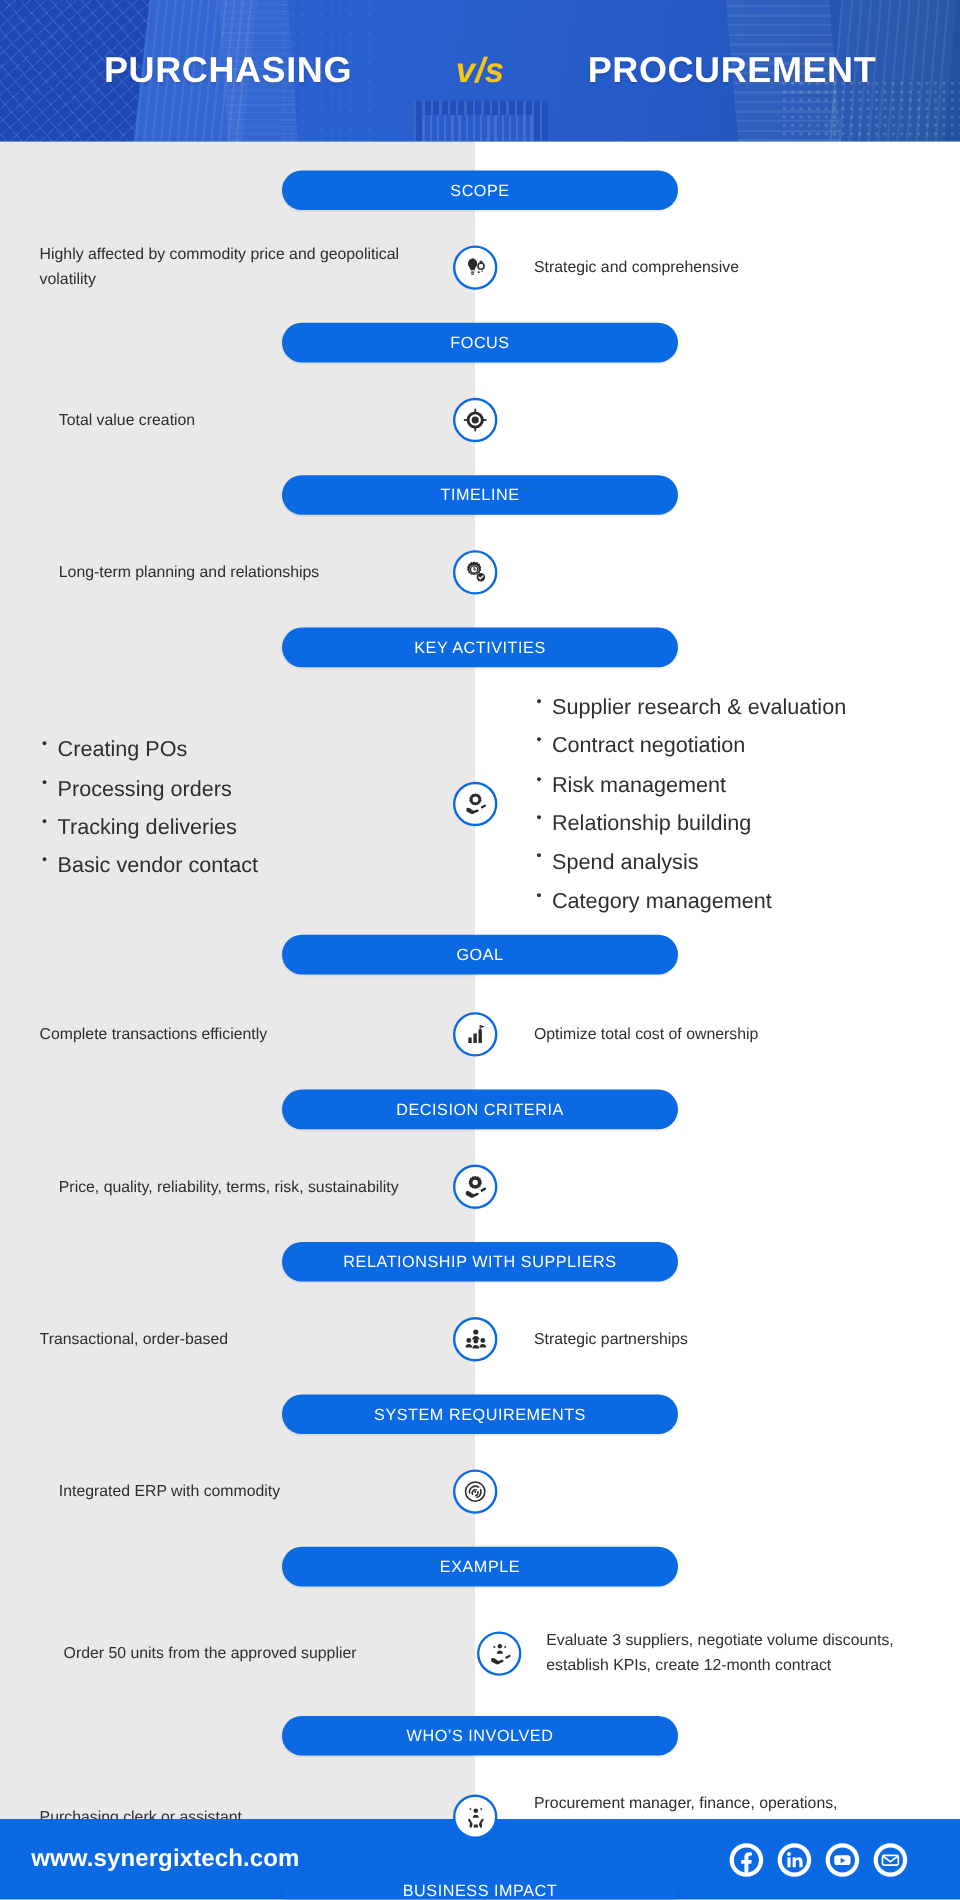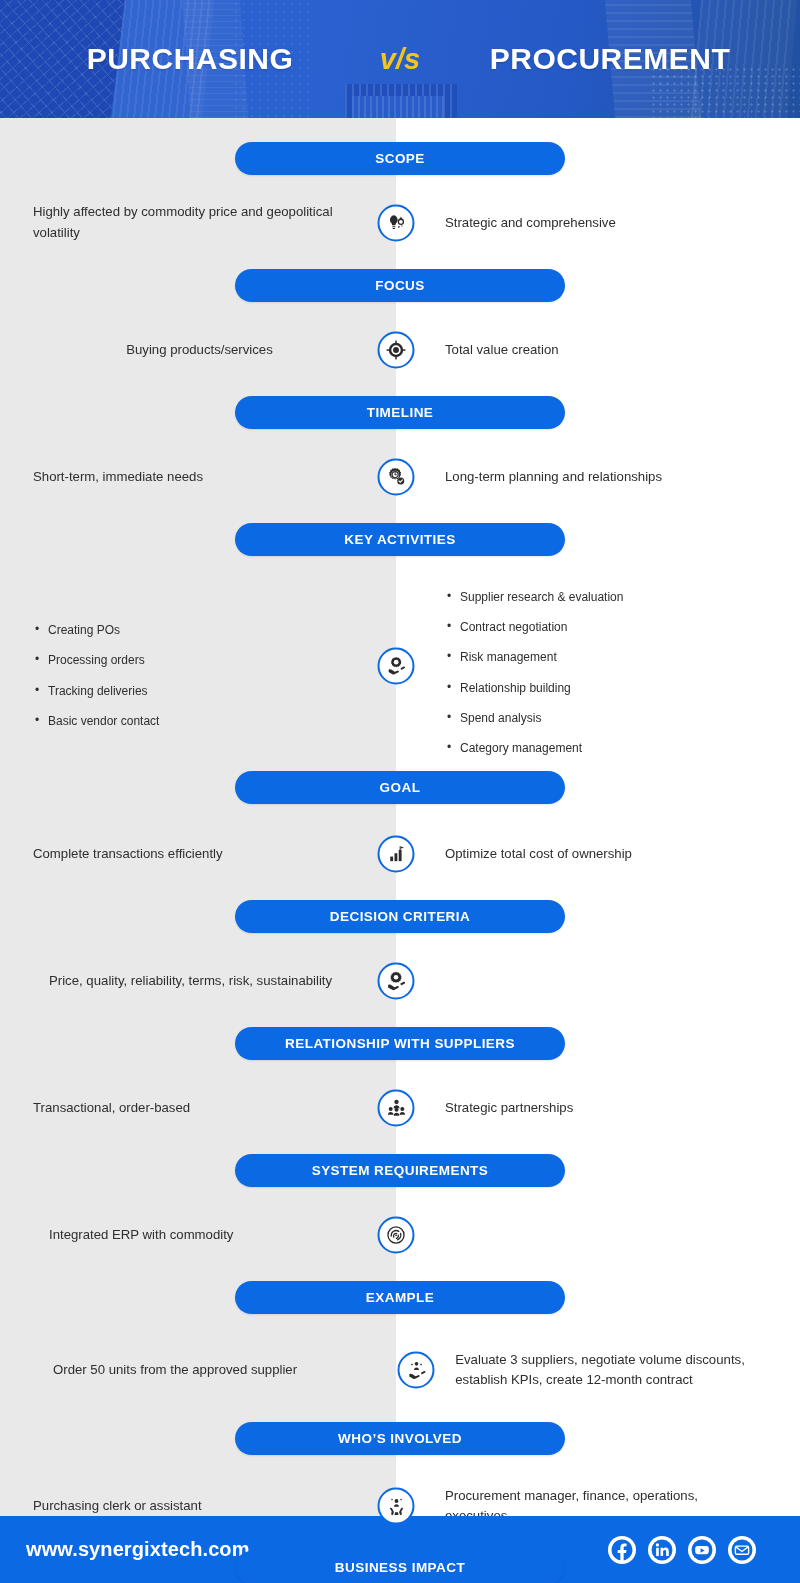--- a/index.html
+++ b/index.html
@@ -120,21 +120,21 @@
     display: flex; justify-content: center;
     position: relative; z-index: 2;
   }
   .pill {
     width: 330px;
     height: 33px;
     background: #0b69e3;
     border-radius: 18px;
     color: #ffffff;
     font-size: 13.5px;
-    font-weight: 700;
+    font-weight: 400;
     letter-spacing: .45px;
     display: flex; align-items: center; justify-content: center;
     box-shadow: 0 1px 2px rgba(0,0,0,.10);
     text-align: left;
   }
 
   .content-row {
     position: relative;
     display: flex;
     align-items: center;
@@ -154,27 +154,26 @@
   }
   .cell-text {
     font-size: 13.2px;
     line-height: 1.58;
     color: #2e2e2e;
   }
   .cell-text.center { text-align: center; }
 
   ul.bullets { list-style: none; }
   ul.bullets li {
-    font-size: 12px;
+    font-size: 18px;
     line-height: 1.52;
     color: #2e2e2e;
     position: relative;
     padding-left: 15px;
     margin-bottom: 5px;
-    margin-top: 12px;
   }
   ul.bullets li:last-child { margin-bottom: 0; }
   ul.bullets li::before {
     content: "•";
     position: absolute; left: 2px; top: -1px;
     font-size: 12px;
     color: #2e2e2e;
   }
 
   
@@ -276,23 +275,20 @@
         <div class="cell-text">Strategic and comprehensive</div>
       </div>
     </div>
     <div class="sp-16"></div>
 
     <div class="pill-row">
       <div class="pill">FOCUS</div>
     </div>
     <div class="sp-18"></div>
     <div class="content-row">
-      <div class="col-left ctr">
-        <div class="cell-text center">Buying products/services</div>
-      </div>
       <div class="icon-badge">
         <svg width="21" height="21" viewBox="0 0 24 24">
           <circle cx="12" cy="12" r="8.2" fill="#2b2b2b"></circle>
           <circle cx="12" cy="12" r="5.4" fill="#fff"></circle>
           <circle cx="12" cy="12" r="3.4" fill="#2b2b2b"></circle>
           <rect x="11.2" y="1.2" width="1.7" height="4" fill="#2b2b2b"></rect>
           <rect x="11.2" y="18.8" width="1.7" height="4" fill="#2b2b2b"></rect>
           <rect x="1.2" y="11.2" width="4" height="1.7" fill="#2b2b2b"></rect>
           <rect x="18.8" y="11.2" width="4" height="1.7" fill="#2b2b2b"></rect>
         </svg>
@@ -301,23 +297,20 @@
         <div class="cell-text">Total value creation</div>
       </div>
     </div>
     <div class="sp-16"></div>
 
     <div class="pill-row">
       <div class="pill">TIMELINE</div>
     </div>
     <div class="sp-18"></div>
     <div class="content-row">
-      <div class="col-left">
-        <div class="cell-text">Short-term, immediate needs</div>
-      </div>
       <div class="icon-badge">
         <svg width="21" height="21" viewBox="0 0 24 24" fill="#2b2b2b">
           <path d="M11 1.6l1.4.9 1.6-.4.8 1.4 1.6.4.1 1.7 1.3 1.1-.6 1.5.6 1.5-1.3 1.1-.1 1.7-1.6.4-.8 1.4-1.6-.4-1.4.9-1.4-.9-1.6.4-.8-1.4-1.6-.4-.1-1.7-1.3-1.1.6-1.5-.6-1.5 1.3-1.1.1-1.7 1.6-.4.8-1.4 1.6.4z"></path>
           <circle cx="11" cy="9.3" r="4.4" fill="#fff"></circle>
           <circle cx="11" cy="9.3" r="3.5" fill="none" stroke="#2b2b2b" stroke-width="1.3"></circle>
           <rect x="10.5" y="6.6" width="1" height="3.2" fill="#2b2b2b"></rect>
           <rect x="10.5" y="9" width="2.6" height="1" fill="#2b2b2b"></rect>
           <circle cx="17.4" cy="16.6" r="4" fill="#2b2b2b"></circle>
           <path d="M15.5 16.6l1.4 1.4 2.5-2.6" stroke="#fff" stroke-width="1.3" fill="none" stroke-linecap="round"></path>
         </svg>

